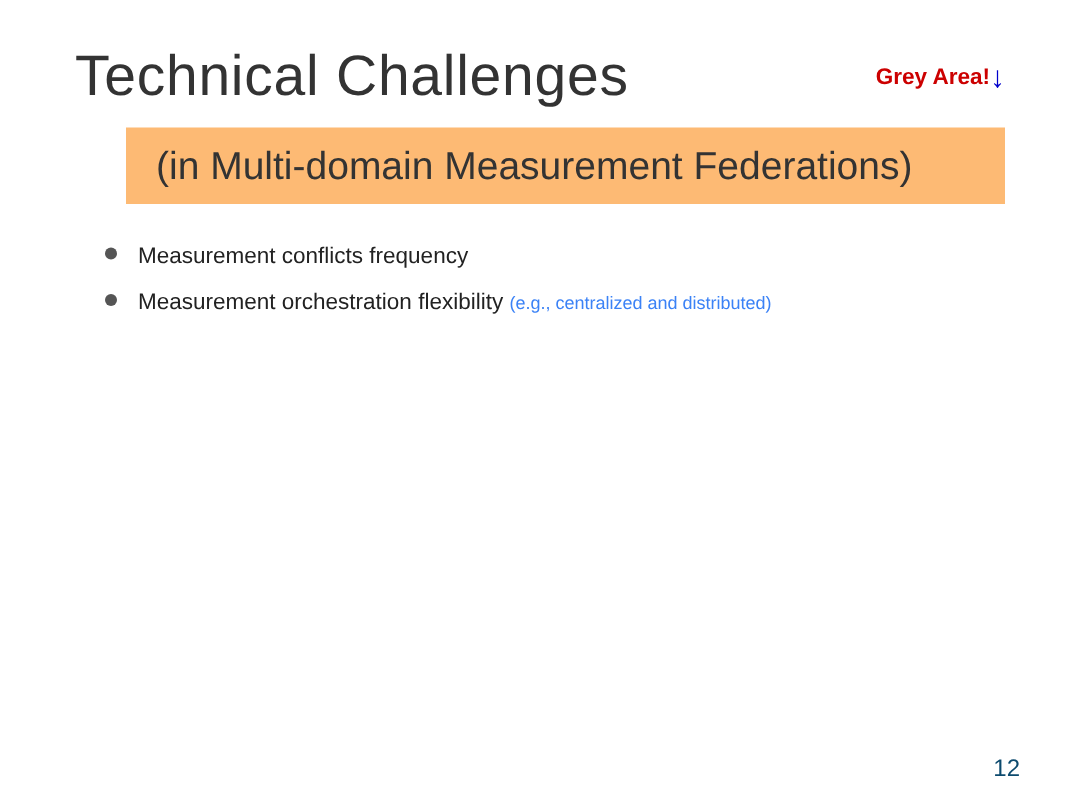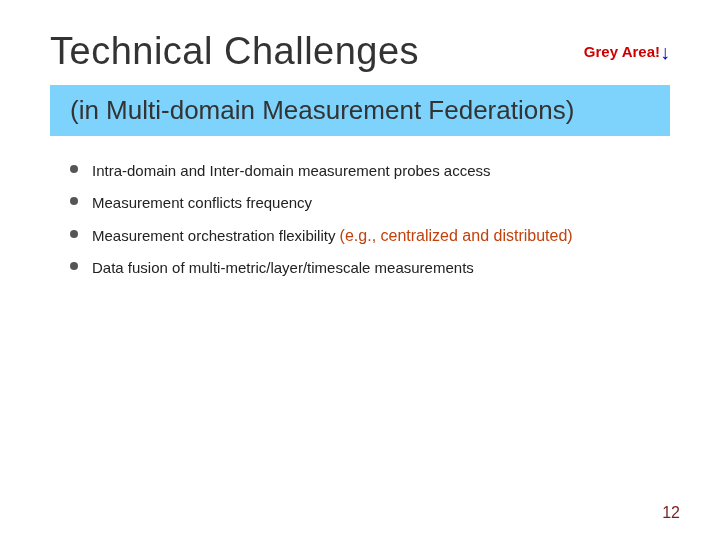--- a/index.html
+++ b/index.html
@@ -54,23 +54,24 @@
     }
 
     .grey-area-arrow {
       color: #0000cc;
       font-size: 20px;
       line-height: 1;
       margin-top: 2px;
     }
 
     .subtitle-bar {
-      background-color: #7dd3fc;
+      background-color: #fdba74;
       padding: 10px 20px;
       margin-bottom: 24px;
+      margin-left: 34px;
     }
 
     .subtitle-text {
       font-size: 26px;
       color: #333333;
       font-family: Arial, Helvetica, sans-serif;
       font-weight: normal;
     }
 
     .bullet-list {
@@ -96,30 +97,30 @@
       margin-right: 14px;
       margin-top: 5px;
       flex-shrink: 0;
     }
 
     .bullet-text {
       flex: 1;
     }
 
     .bullet-text .small-text {
-      font-size: 16px;
-      color: #c2410c;
+      font-size: 12px;
+      color: #3b82f6;
     }
 
     .page-number {
       position: absolute;
       bottom: 18px;
       right: 40px;
       font-size: 16px;
-      color: #7f1d1d;
+      color: #0c4a6e;
       font-family: Arial, Helvetica, sans-serif;
     }
   </style>
 </head>
 <body>
 
 <div class="slide">
 
   <div class="header-row">
     <h1 class="main-title">Technical Challenges</h1>
@@ -131,38 +132,26 @@
   </div>
 
   <div class="subtitle-bar">
     <span class="subtitle-text">(in Multi-domain Measurement Federations)</span>
   </div>
 
   <ul class="bullet-list">
     <li>
       <span class="bullet-dot"></span>
       <span class="bullet-text">
-        <span>Intra-domain and Inter-domain measurement probes access</span><span class="small-text"></span>
-      </span>
-    </li>
-    <li>
-      <span class="bullet-dot"></span>
-      <span class="bullet-text">
         <span>Measurement conflicts frequency</span><span class="small-text"></span>
       </span>
     </li>
     <li>
       <span class="bullet-dot"></span>
       <span class="bullet-text">
         <span>Measurement orchestration flexibility </span><span class="small-text">(e.g., centralized and distributed)</span>
       </span>
     </li>
-    <li>
-      <span class="bullet-dot"></span>
-      <span class="bullet-text">
-        <span>Data fusion of multi-metric/layer/timescale measurements</span><span class="small-text"></span>
-      </span>
-    </li>
   </ul>
 
   <div class="page-number">12</div>
 
 </div>
 
 </body></html>

